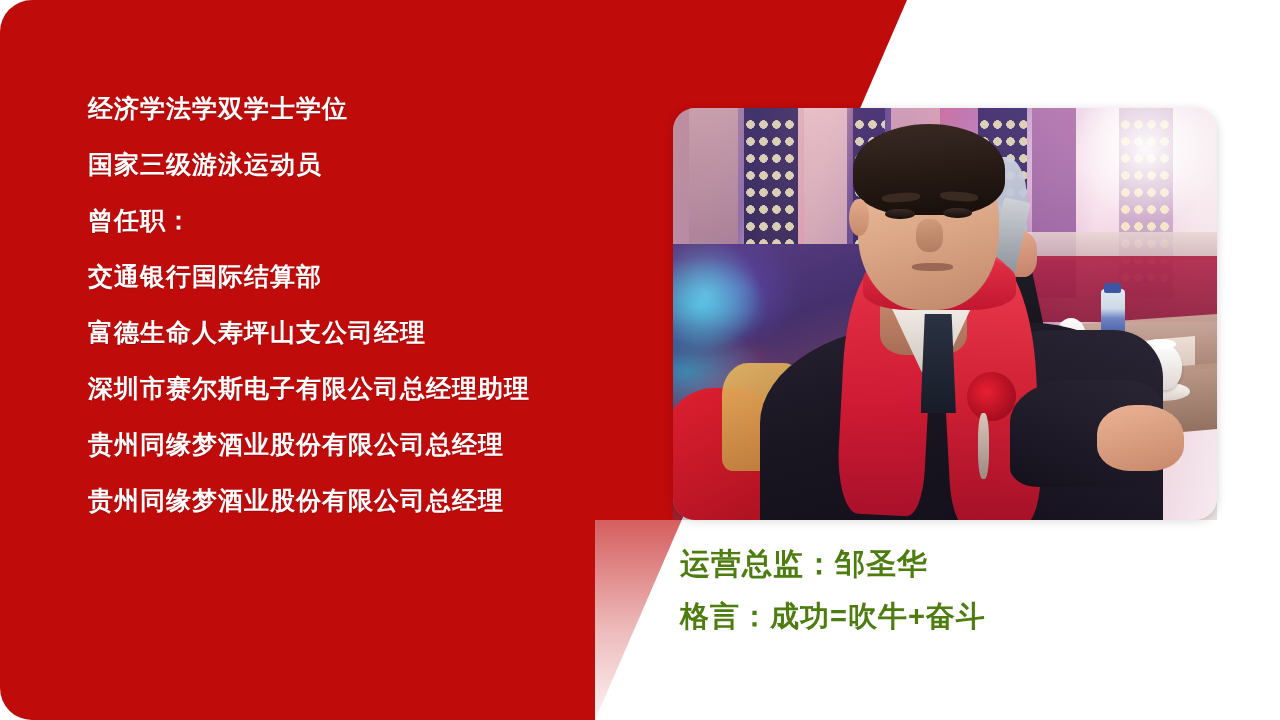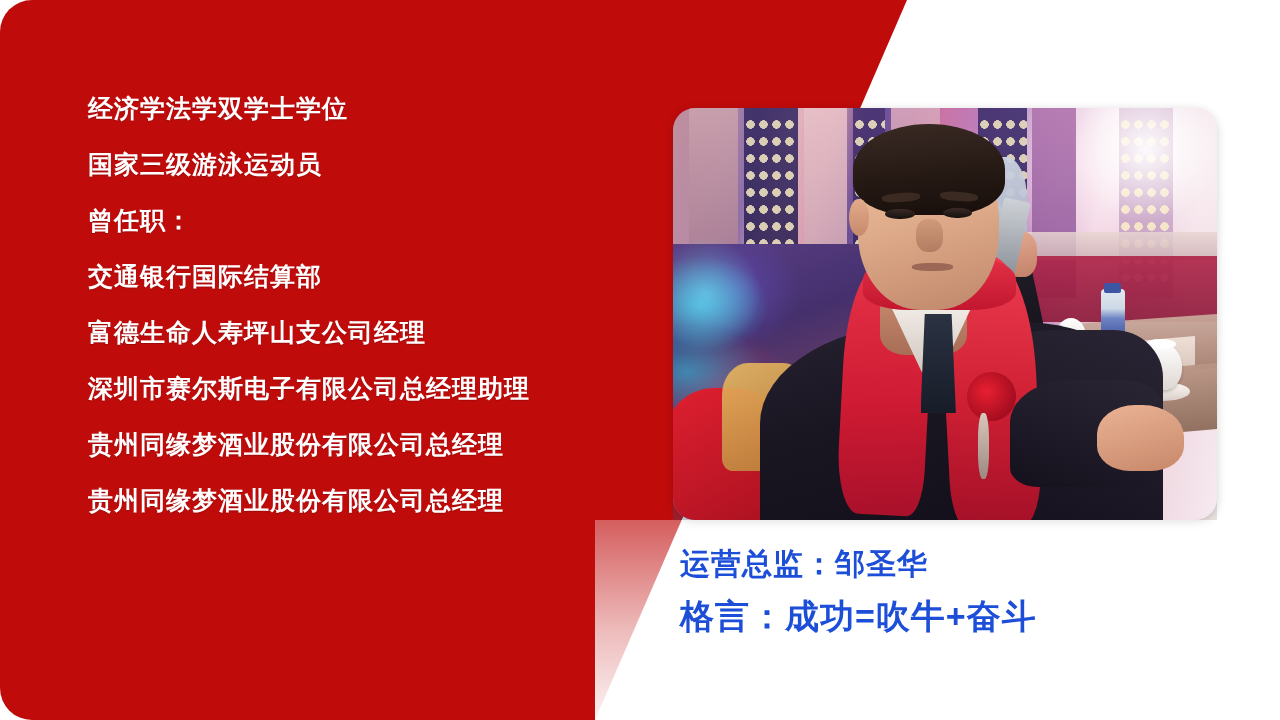--- a/index.html
+++ b/index.html
@@ -316,24 +316,24 @@
     z-index:9;
     pointer-events:none;
   }
 
   
   .caption{
     position:absolute;left:680px;top:538px;width:540px;
     z-index:12;
   }
   .cap-line{
-    font-size:30px;font-weight:bold;color:#1d4ed8;
+    font-size:30px;font-weight:bold;color:#4d7c0f;
     line-height:52px;white-space:nowrap;letter-spacing:1px;
   }
-  .cap-line.second{font-size:34px;}
+  .cap-line.second{font-size:29px;}
 </style>
 </head>
 <body>
 
 <div id="slide">
 
   <div class="red-band"></div>
 
   <div class="bio-list">
     <div class="bio-line">经济学法学双学士学位</div>

